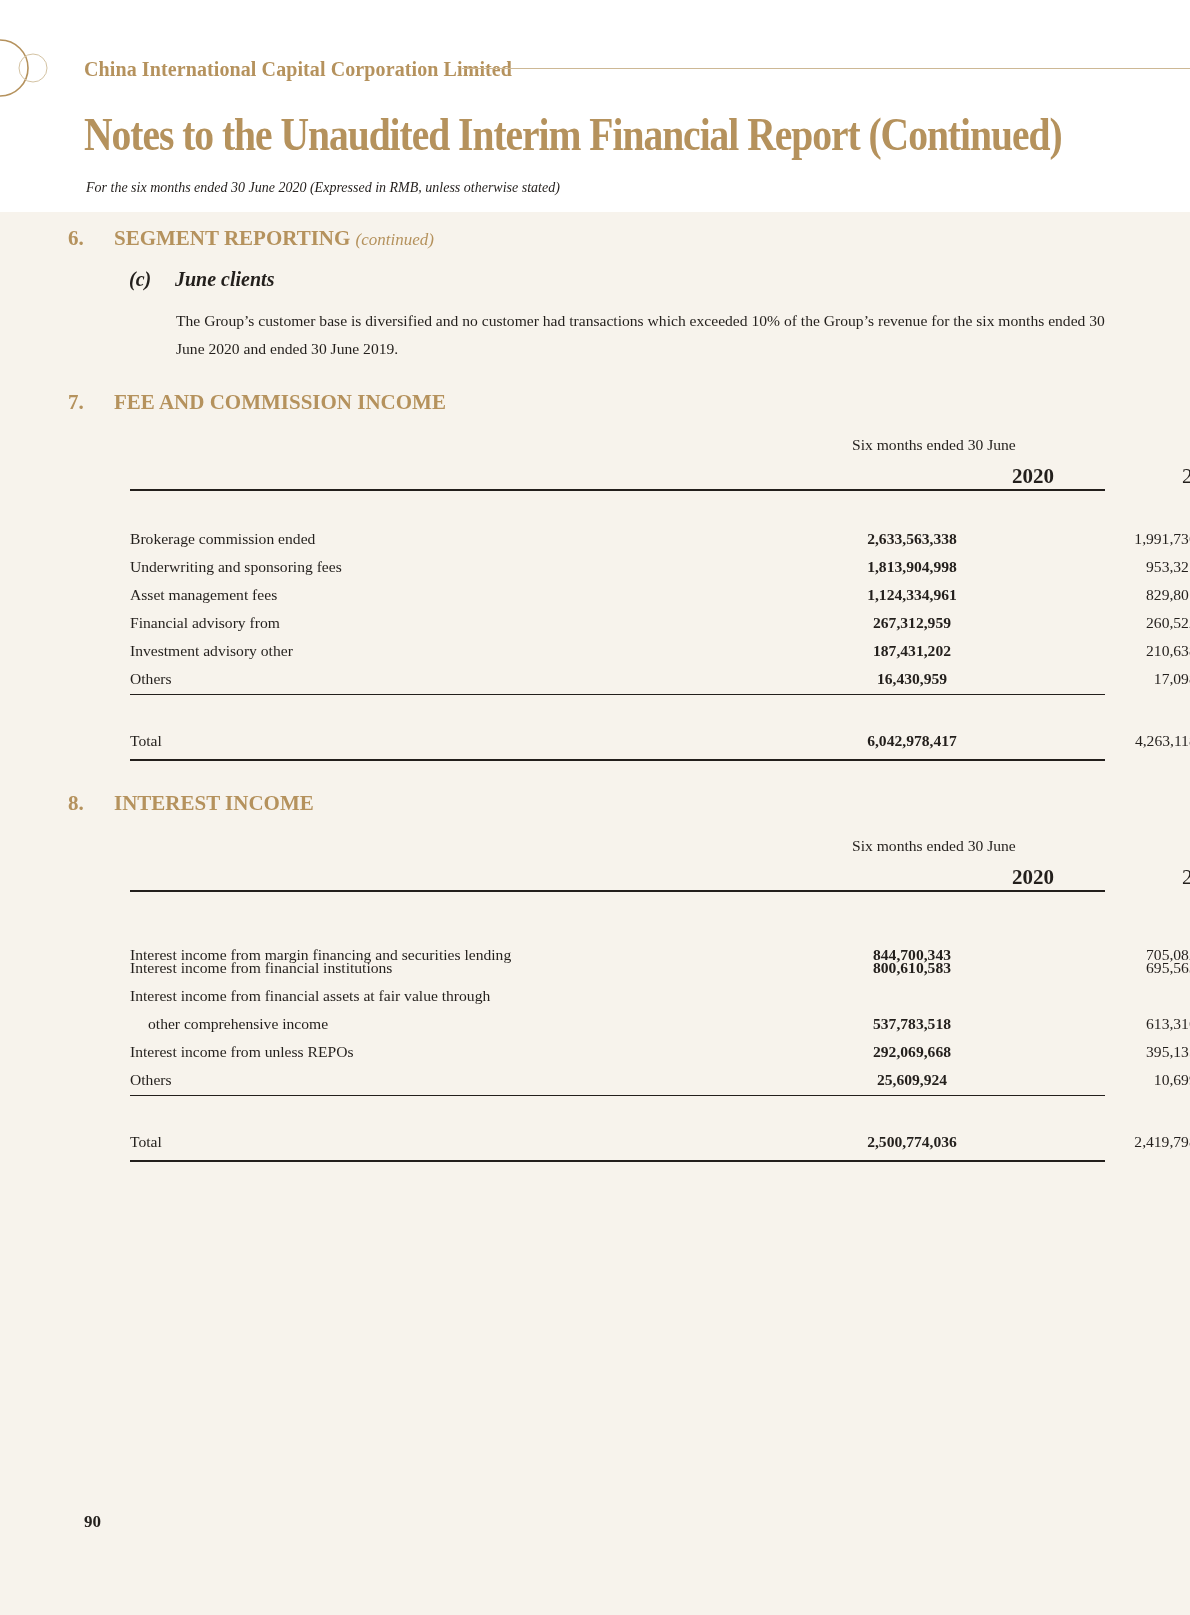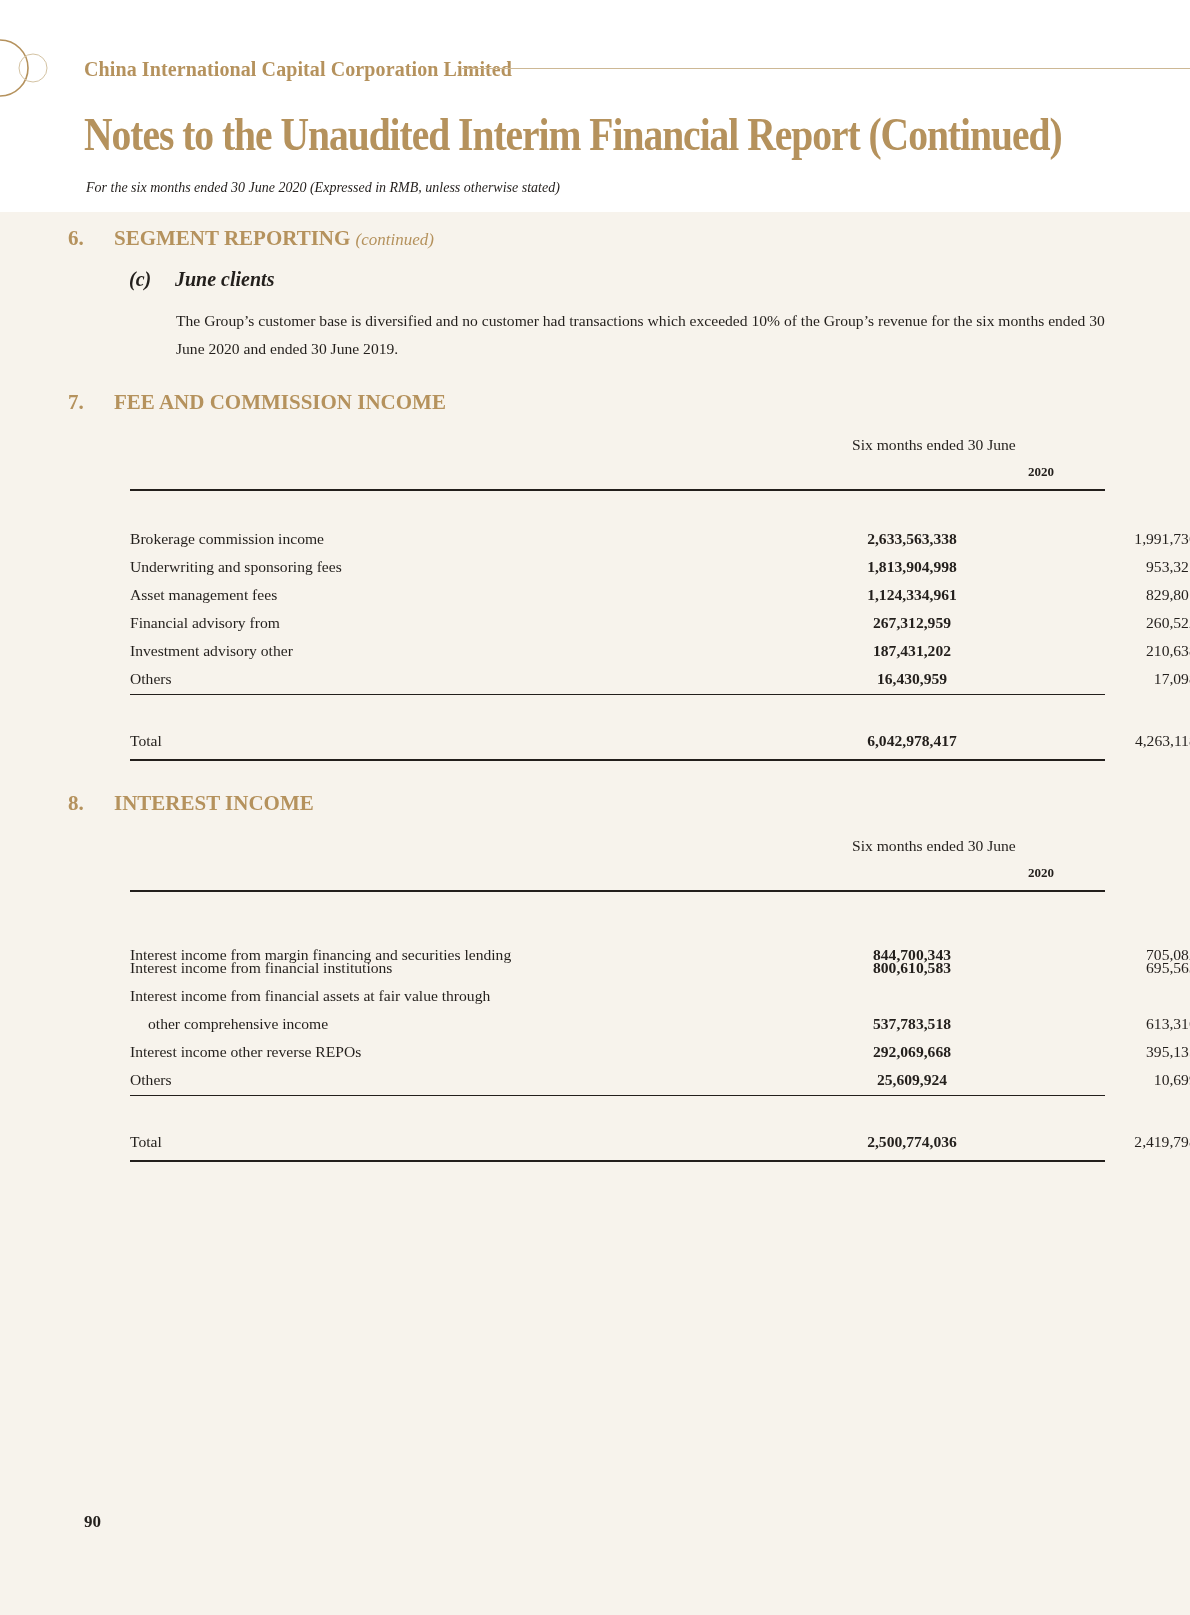--- a/index.html
+++ b/index.html
@@ -39,21 +39,21 @@
     white-space: nowrap;
   }
   .subsection .letter { display: inline-block; width: 46px; }
   .para {
     position: absolute; left: 176px; top: 307px; width: 930px; font-size: 15.6px; line-height: 28px;
   }
   .tbl { position: absolute; left: 130px; width: 975px; font-size: 15.6px; }
   .tbl .hdr-period {
     position: absolute; left: 722px; width: 234px; font-weight: normal; white-space: nowrap;
   }
-  .tbl .hdr-year { position: absolute; font-size: 13px; }
+  .tbl .hdr-year { position: absolute; font-size: 21px; }
   .tbl .y2020 { left: 640px; width: 284px; text-align: right; font-weight: bold; }
   .tbl .y2019 { left: 800px; width: 294px; text-align: right; }
   .rule-thick { position: absolute; left: 0; width: 975px; height: 2px; background: #231f1c; }
   .rule-thin { position: absolute; left: 0; width: 975px; height: 1px; background: #231f1c; }
   .row { position: absolute; left: 0; width: 975px; height: 28px; }
   .row .label { position: absolute; left: 0; white-space: nowrap; }
   .row .label.indent { left: 18px; }
   .row .v2020 { position: absolute; left: 640px; width: 284px; text-align: center; font-weight: bold; }
   .row .v2019 { position: absolute; left: 800px; width: 294px; text-align: right; }
   .page-num {
@@ -89,21 +89,21 @@
   <span class="num">7.</span><span>FEE AND COMMISSION INCOME</span>
 </div>
 
 <div class="tbl" style="top:430px;">
   <div class="hdr-period" style="top:6px;">Six months ended 30 June</div>
   <div class="hdr-year y2020" style="top:34px;">2020</div>
   <div class="hdr-year y2019" style="top:34px;">2019</div>
   <div class="rule-thick" style="top:59px;"></div>
 
   <div class="row" style="top:100px;">
-    <span class="label">Brokerage commission income</span>
+    <span class="label">Brokerage commission ended</span>
     <span class="v2020">2,633,563,338</span>
     <span class="v2019">1,991,736,448</span>
   </div>
   <div class="row" style="top:128px;">
     <span class="label">Underwriting and sponsoring fees</span>
     <span class="v2020">1,813,904,998</span>
     <span class="v2019">953,321,691</span>
   </div>
   <div class="row" style="top:156px;">
     <span class="label">Asset management fees</span>
@@ -157,21 +157,21 @@
   </div>
   <div class="row" style="top:156px;">
     <span class="label">Interest income from financial assets at fair value through</span>
   </div>
   <div class="row" style="top:184px;">
     <span class="label indent">other comprehensive income</span>
     <span class="v2020">537,783,518</span>
     <span class="v2019">613,316,721</span>
   </div>
   <div class="row" style="top:212px;">
-    <span class="label">Interest income other reverse REPOs</span>
+    <span class="label">Interest income from unless REPOs</span>
     <span class="v2020">292,069,668</span>
     <span class="v2019">395,135,944</span>
   </div>
   <div class="row" style="top:240px;">
     <span class="label">Others</span>
     <span class="v2020">25,609,924</span>
     <span class="v2019">10,699,282</span>
   </div>
   <div class="rule-thin" style="top:264px;"></div>
 

